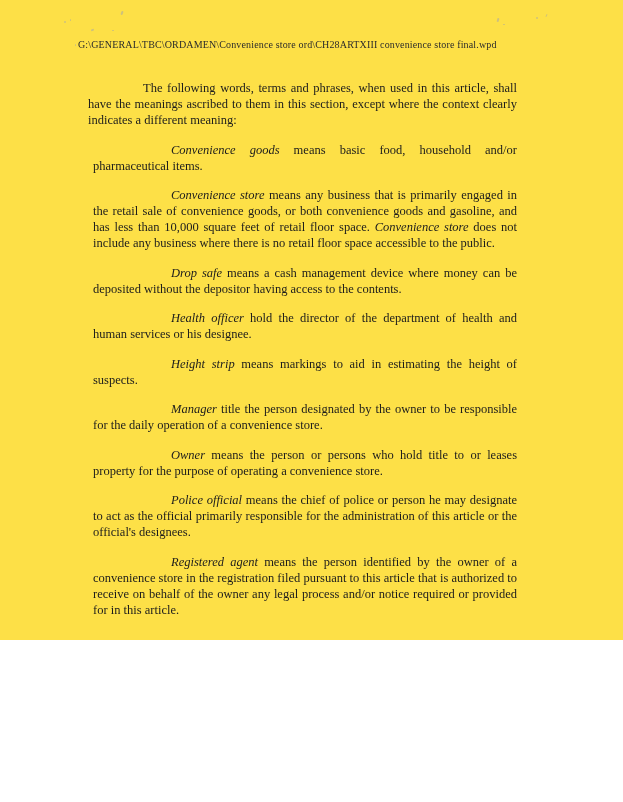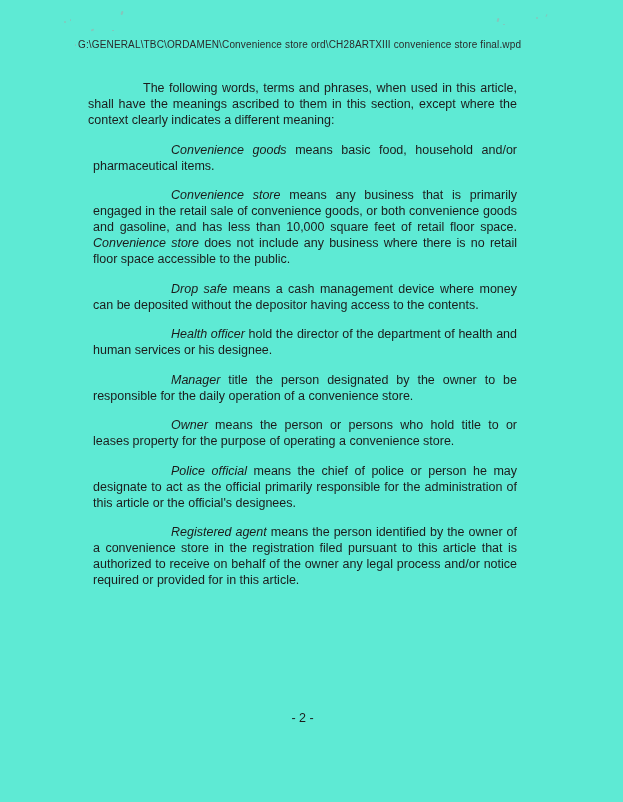--- a/index.html
+++ b/index.html
@@ -3,23 +3,23 @@
 <meta charset="utf-8">
 <style>
   html, body {
     margin: 0;
     padding: 0;
     background: #ffffff;
   }
   .page {
     position: relative;
     width: 623px;
-    height: 802px;
-    background: #5eead4;
-    font-family: Liberation Sans, sans-serif;
+    height: 640px;
+    background: #fde047;
+    font-family: Liberation Serif, serif;
     color: #1c1c1c;
     overflow: hidden;
   }
   .filepath {
     position: absolute;
     left: 78px;
     top: 39px;
     font-size: 10px;
     letter-spacing: 0.15px;
     color: #2b2b2b;
@@ -81,20 +81,21 @@
   <div class="speck" style="left:546px; top:14px; width:1px; height:3px; transform:rotate(25deg);"></div>
 
   <div class="filepath">G:\GENERAL\TBC\ORDAMEN\Convenience store ord\CH28ARTXIII convenience store final.wpd</div>
 
   <div class="doc">
       <p class="intro"><span>The following words, terms and phrases, when used in this article, shall have the meanings ascribed to them in this section, except where the context clearly indicates a different meaning:</span></p>
       <p class="def"><em>Convenience goods</em><span> means basic food, household and/or pharmaceutical items.</span></p>
       <p class="def"><em>Convenience store</em><span> means any business that is primarily engaged in the retail sale of convenience goods, or both convenience goods and gasoline, and has less than 10,000 square feet of retail floor space. </span><em>Convenience store</em><span> does not include any business where there is no retail floor space accessible to the public.</span></p>
       <p class="def"><em>Drop safe</em><span> means a cash management device where money can be deposited without the depositor having access to the contents.</span></p>
       <p class="def"><em>Health officer</em><span> hold the director of the department of health and human services or his designee.</span></p>
+      <p class="def"><em>Height strip</em><span> means markings to aid in estimating the height of suspects.</span></p>
       <p class="def"><em>Manager</em><span> title the person designated by the owner to be responsible for the daily operation of a convenience store.</span></p>
       <p class="def"><em>Owner</em><span> means the person or persons who hold title to or leases property for the purpose of operating a convenience store.</span></p>
       <p class="def"><em>Police official</em><span> means the chief of police or person he may designate to act as the official primarily responsible for the administration of this article or the official's designees.</span></p>
       <p class="def"><em>Registered agent</em><span> means the person identified by the owner of a convenience store in the registration filed pursuant to this article that is authorized to receive on behalf of the owner any legal process and/or notice required or provided for in this article.</span></p>
     </div>
 
   <div class="footer">- 2 -</div>
 
 </div>
 

